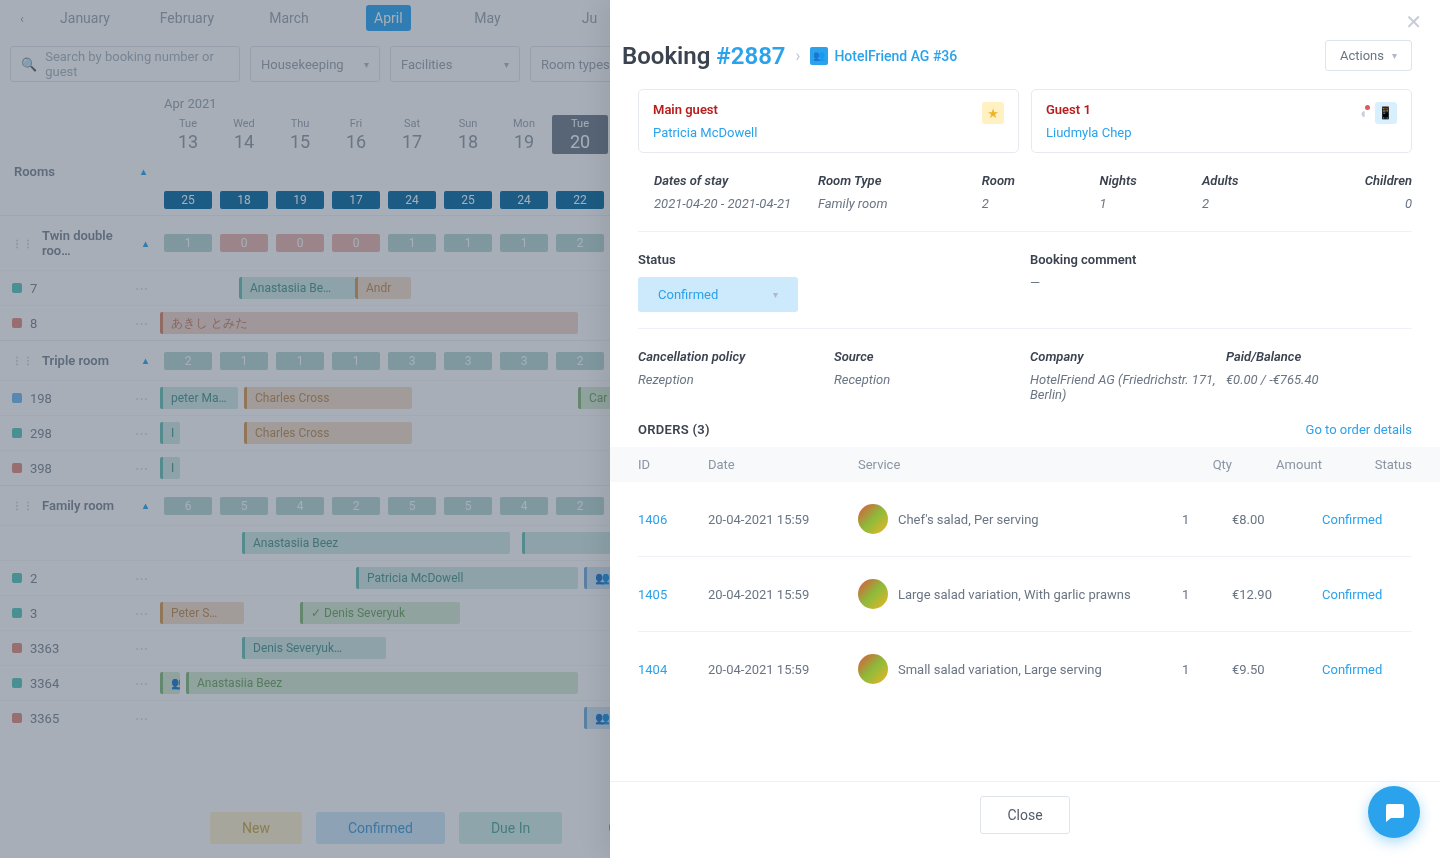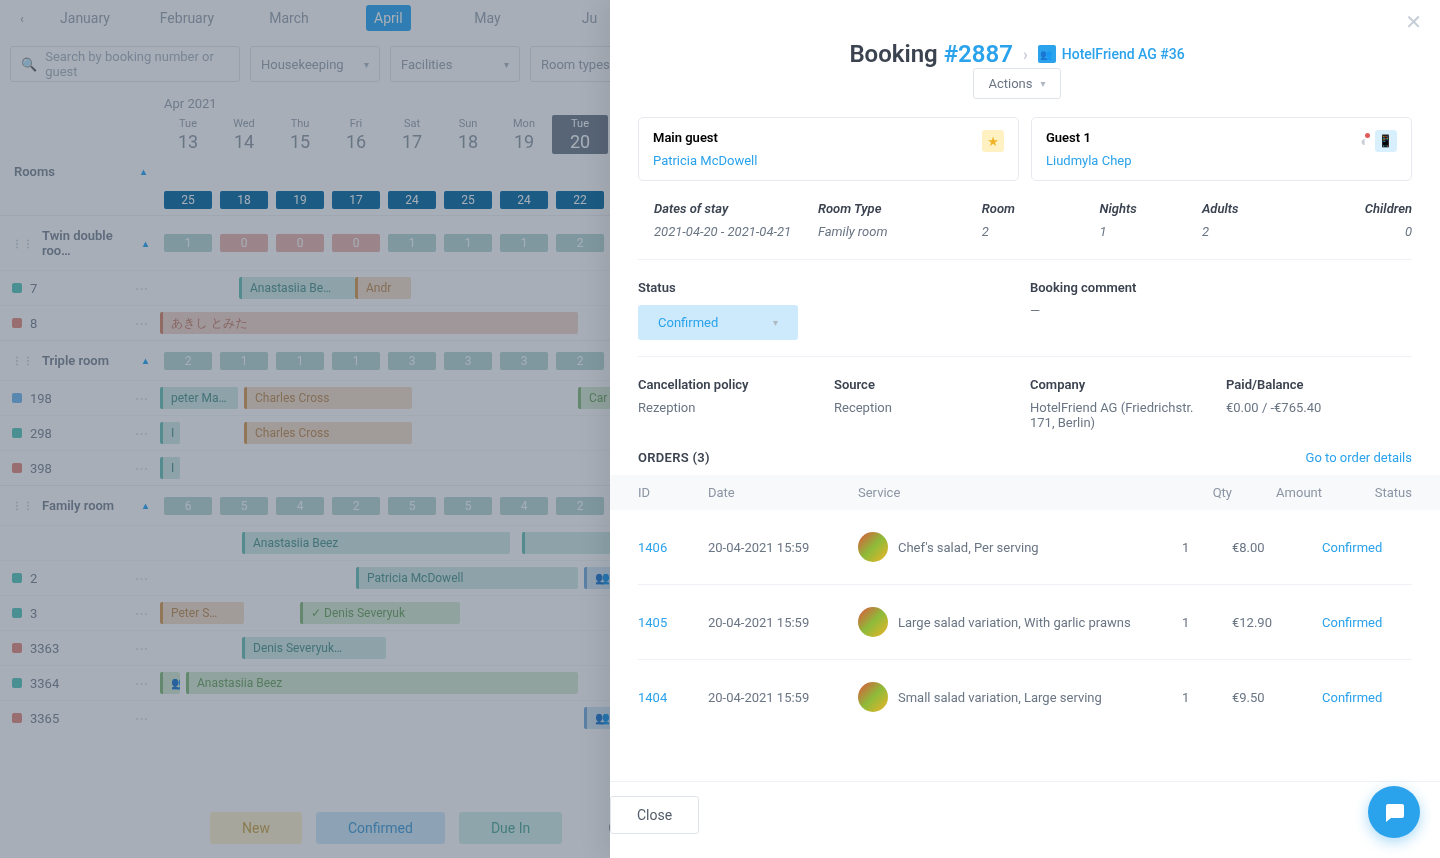--- a/index.html
+++ b/index.html
@@ -124,38 +124,38 @@
 
 .panel {
   position:absolute; top:0; right:0; width:830px; height:100%;
   background:#fff; box-shadow:-8px 0 24px rgba(0,0,0,0.08);
   display:flex; flex-direction:column;
 }
 .panel-close {
   position:absolute; top:10px; right:18px; color:#c5ccd6; font-size:20px; cursor:pointer;
 }
 .panel-head {
-  padding: 40px 28px 10px 12px; display:flex; align-items:center; justify-content:space-between;flex-direction:column;
+  padding: 40px 28px 10px 12px; display:flex; align-items:center; justify-content:space-between;
 }
 .panel-title { font-size: 24px; color:#3b4350; font-weight:600; display:flex; align-items:center; gap:6px;}
 .panel-title .num{ color:#2aa2ec;}
 .panel-title .chevr{ color:#c5ccd6; font-size:16px; margin:0 4px;}
 .hotelbadge { background:#2aa2ec; color:#fff; width:18px; height:18px; display:inline-flex; align-items:center; justify-content:center; border-radius:2px; font-size:10px;}
 .panel-title .hotel { color:#2aa2ec; font-size:14px; font-weight:500;}
 .actions-btn {
   border:1px solid #dfe4ea; border-radius:3px; padding:7px 14px; color:#6a7584;
   display:flex; align-items:center; gap:8px; cursor:pointer;
 }
 
 .guest-cards { display:flex; gap:12px; padding: 8px 28px 4px 28px;}
 .guest-card {
   flex:1; border:1px solid #e6eaef; border-radius:5px; padding:12px 14px;
   display:flex; justify-content:space-between; align-items:flex-start;
 }
-.guest-card .gl { color:#000000; font-weight:600; font-size:13px;}
+.guest-card .gl { color:#b91c1c; font-weight:600; font-size:13px;}
 .guest-card .gn { color:#2aa2ec; font-size:13px; margin-top:8px; display:block;}
 .starbadge { width:22px; height:22px; background:#fff1c2; border-radius:3px; display:flex; align-items:center; justify-content:center; color:#f0b325;}
 .gicons { display:flex; gap:6px; align-items:center;}
 .notif{ position:relative; color:#c8cfd9; font-size:14px;}
 .notif::after{ content:''; position:absolute; top:0; right:-1px; width:5px; height:5px; background:#e05a5a; border-radius:50%;}
 .device{ width:22px; height:22px; background:#d8f0fd; border-radius:3px; display:flex; align-items:center; justify-content:center; color:#2aa2ec; font-size:12px;}
 
 .info-grid {
   padding: 16px 28px 0 44px;
   font-style: italic;
@@ -165,21 +165,21 @@
 .info-value { color:#6a7584; font-size:13px; margin-top:8px;}
 .hr { border-top:1px solid #eef1f5; margin: 6px 28px; }
 
 .info-row2 { display:grid; grid-template-columns: 1fr 1fr; gap:10px; padding: 14px 28px 10px 28px;}
 .status-pill {
   background:#cceafc; color:#2aa2ec; padding:10px 20px; border-radius:3px;
   display:flex; align-items:center; justify-content:space-between; width:160px; font-size:13px;
   cursor:pointer;
 }
 
-.info-row3 { display:grid; grid-template-columns: 1fr 1fr 1fr 1fr; gap:10px; padding: 14px 28px 10px 28px;}
+.info-row3 { display:grid; grid-template-columns: 1fr 1fr 1fr 1fr; gap:10px; padding: 14px 28px 10px 28px; font-style: italic;}
 
 .orders-hdr { display:flex; justify-content:space-between; align-items:center; padding: 10px 28px; }
 .orders-hdr .t { color:#3b4350; font-weight:600; letter-spacing:.3px;}
 .orders-hdr .link { color:#2aa2ec; font-size:13px; cursor:pointer;}
 
 .orders-thead {
   display:grid; grid-template-columns: 70px 150px 1fr 50px 90px 90px;
   background:#f7f9fb; padding: 10px 28px; color:#8b95a3; font-size:13px;
 }
 .orders-body { padding: 0 28px; }
@@ -189,21 +189,21 @@
   font-size:13px; color:#6a7584;
 }
 .orow:last-child { border-bottom:none;}
 .orow .oid { color:#2aa2ec; cursor:pointer;}
 .orow .svc { display:flex; align-items:center; gap:10px;}
 .svcpic { width:30px; height:30px; border-radius:50%; background:linear-gradient(135deg,#e0533d,#8dbb3a,#f0b325); flex-shrink:0;}
 .orow .stat { color:#2aa2ec; text-align:left;}
 .orow .qty, .orow .amt { text-align:left;}
 
 .panel-footer {
-  display:flex; gap:14px; justify-content:flex-start; padding: 14px 0 24px 0;
+  display:flex; gap:14px; justify-content:center; padding: 14px 0 24px 0;
   border-top: 1px solid #eef1f5; margin-top: 4px;
 }
 .btn { padding:10px 26px; border-radius:3px; font-size:14px; cursor:pointer;}
 .btn.outline { border:1px solid #dfe4ea; color:#525c69;}
 .btn.primary { background:#24a6f2; color:#fff;}
 
 .fab {
   position:absolute; right:20px; bottom:20px; width:52px; height:52px; border-radius:50%;
   background:#2aa2ec; display:flex; align-items:center; justify-content:center; color:#fff;
   font-size:22px; box-shadow:0 4px 14px rgba(42,162,236,.4); cursor:pointer;

